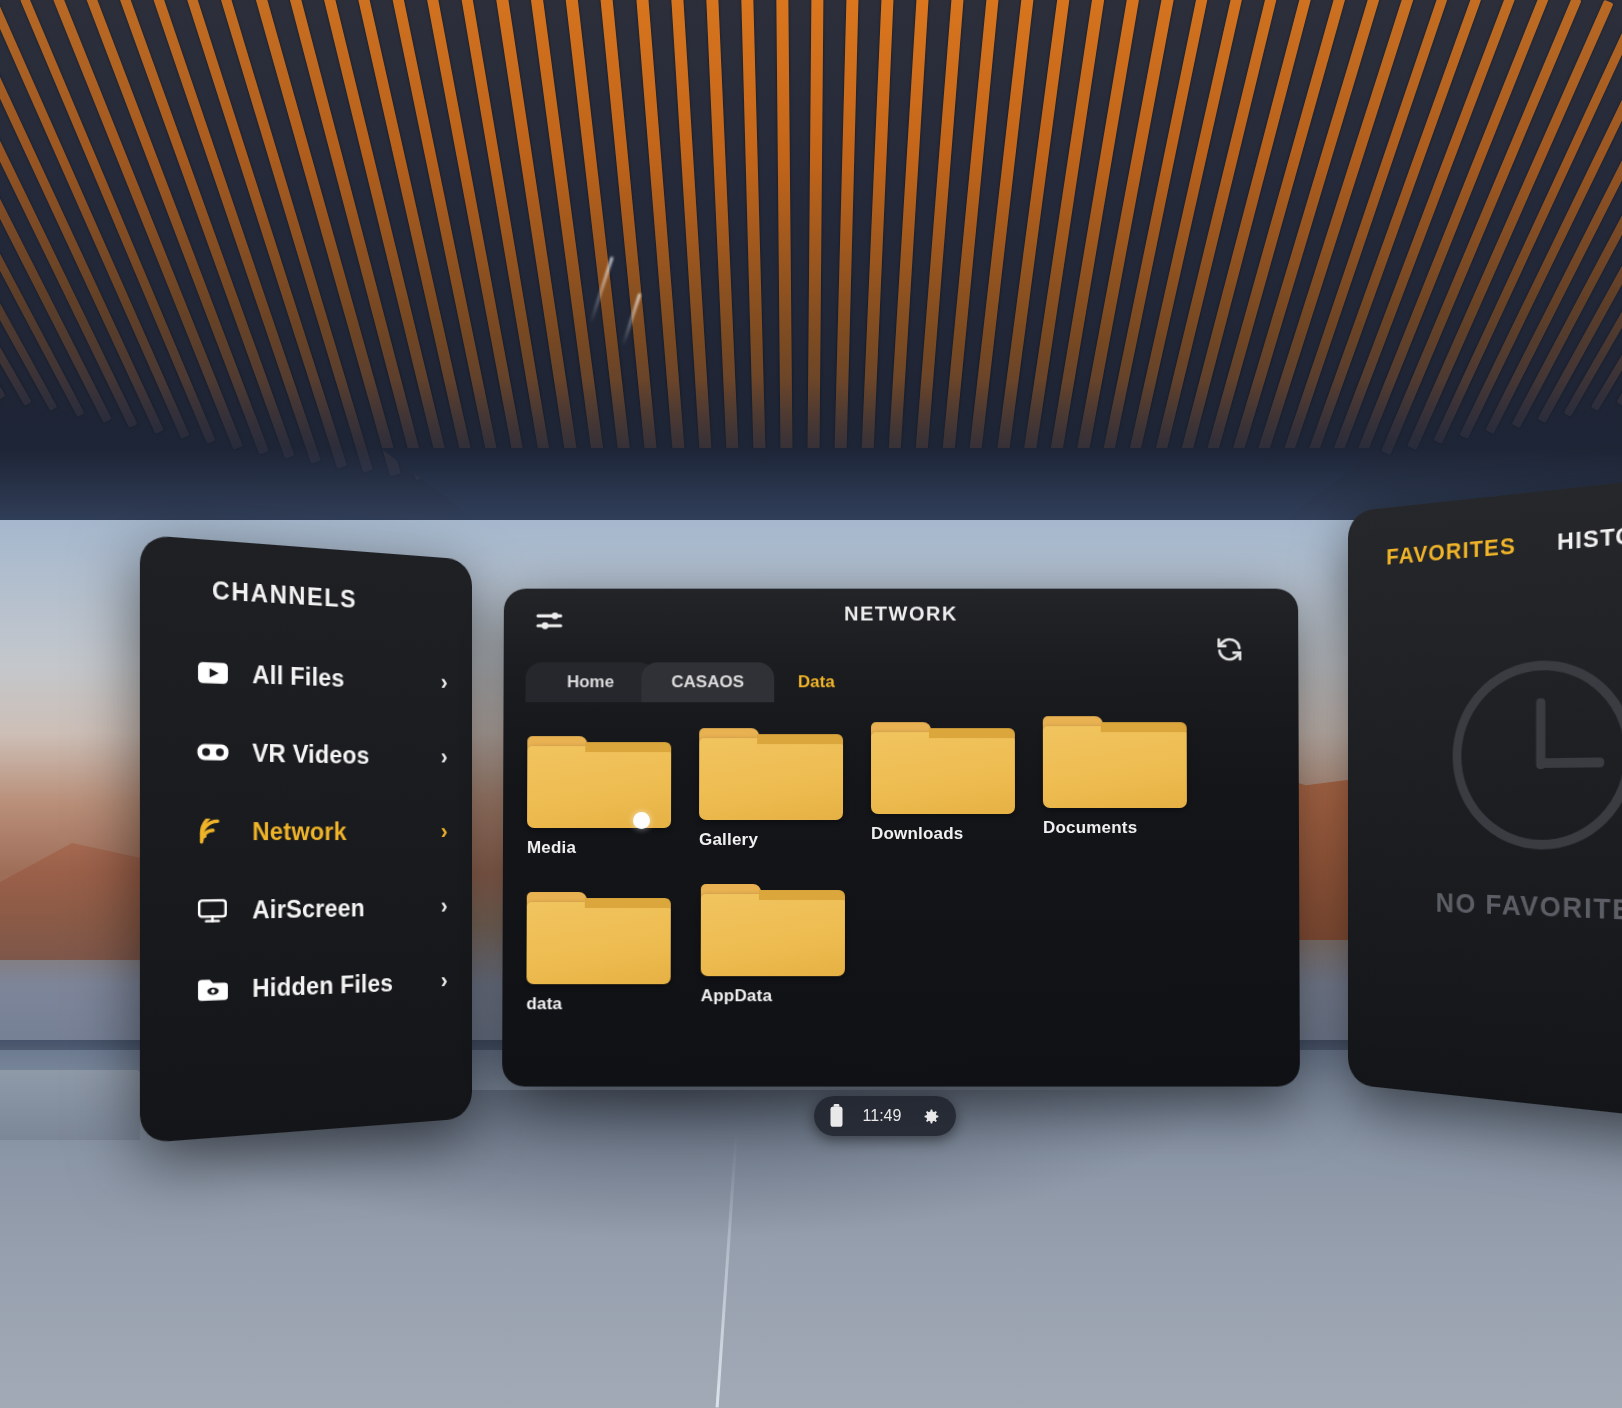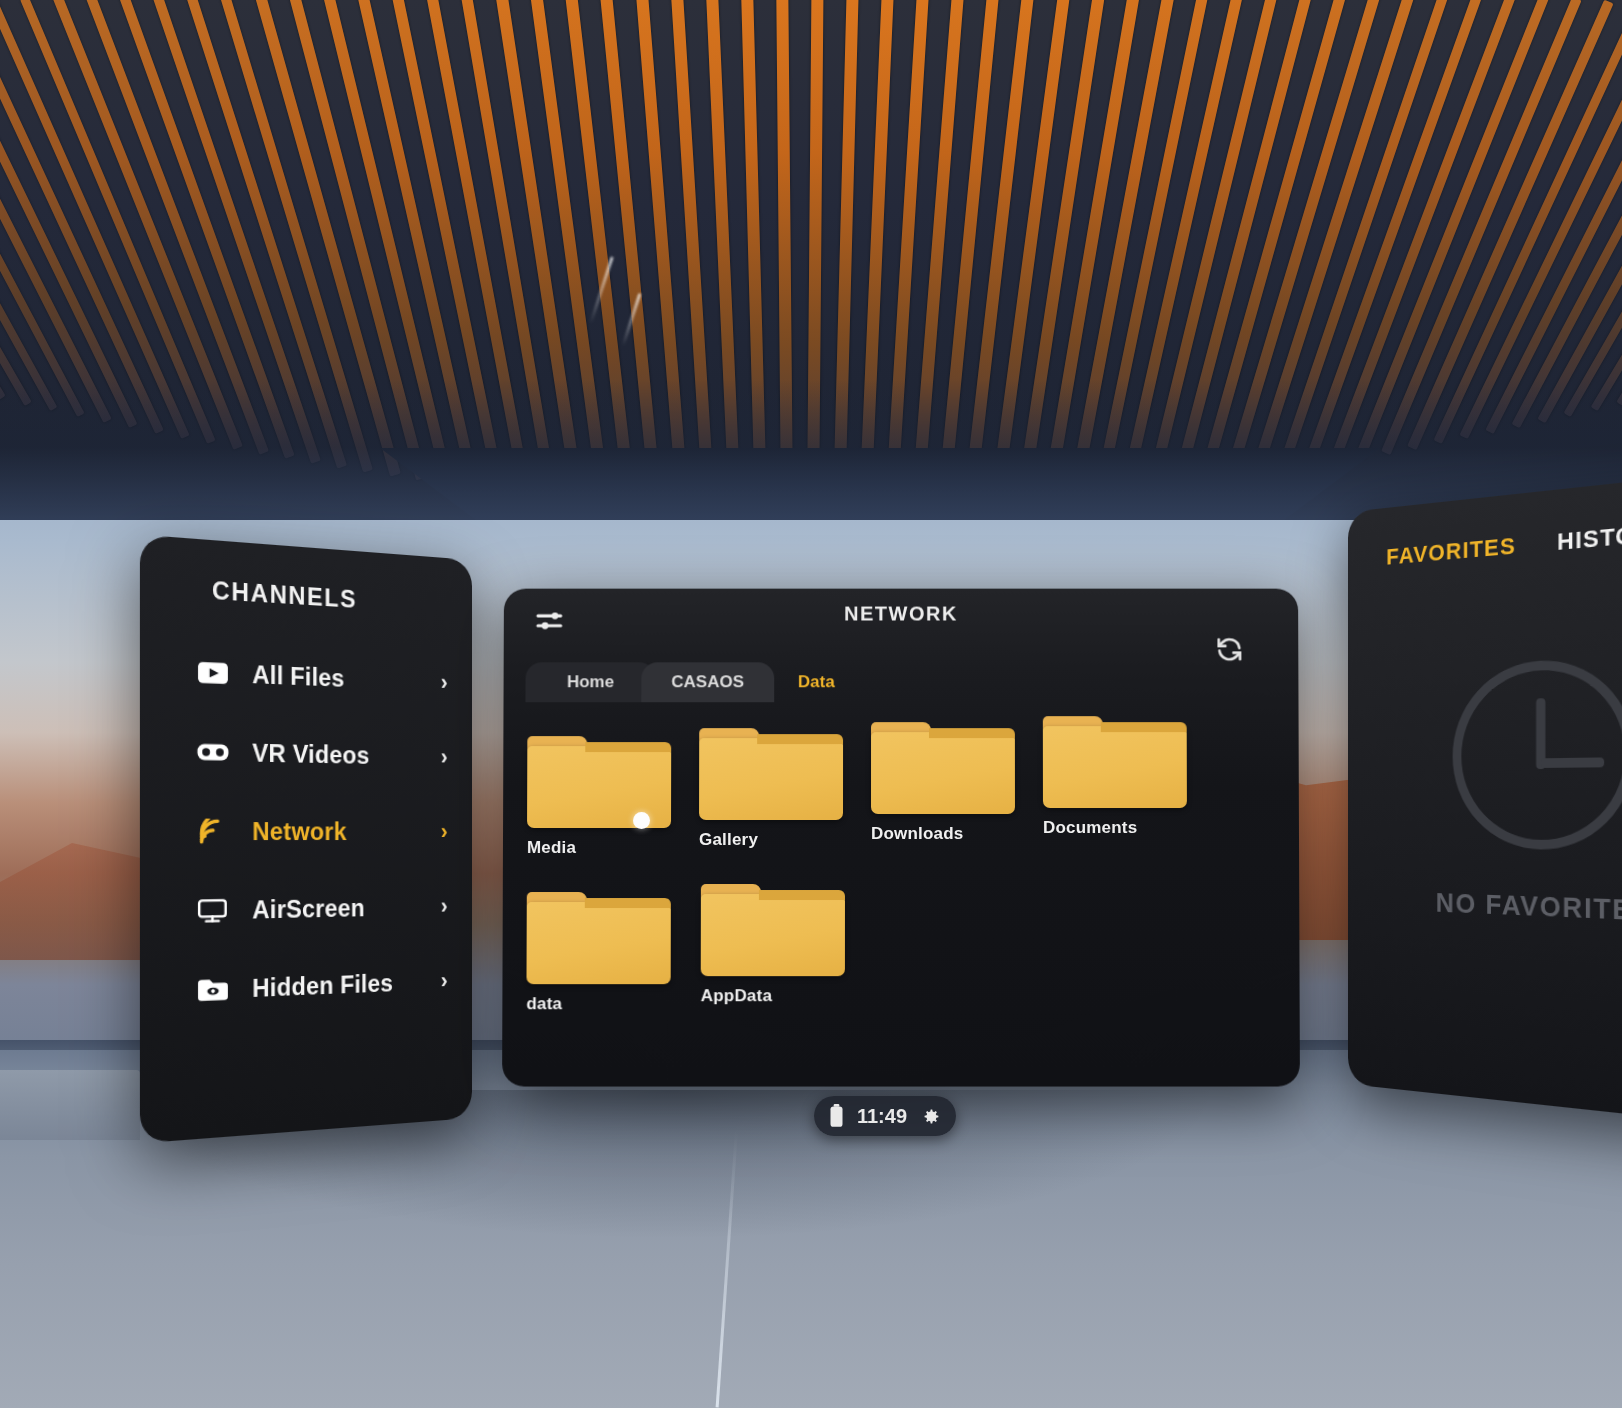--- a/index.html
+++ b/index.html
@@ -184,21 +184,21 @@
      background:#3a3c42; border-radius:4px; }
   .fav-empty-text { color:#5c5e65; font-size:26px; font-weight:700; letter-spacing:1.6px; }
 
   
   #status-pill {
     position:absolute; left:814px; top:1096px; width:142px; height:40px;
     background:rgba(34,38,48,.92); border-radius:20px;
     display:flex; align-items:center; justify-content:space-between;
     padding:0 15px; box-shadow:0 4px 14px rgba(0,0,0,.45);
   }
-  .pill-time { color:#e9e9e9; font-size:20px; font-weight:700; }
+  .pill-time { color:#e9e9e9; font-size:16px; font-weight:400; }
   svg { display:block; }
 </style>
 </head>
 <body>
 
 <div class="scene">
 
   <div class="sky"></div>
   <div class="mesa m3"></div>
   <div class="mesa m1"></div>

